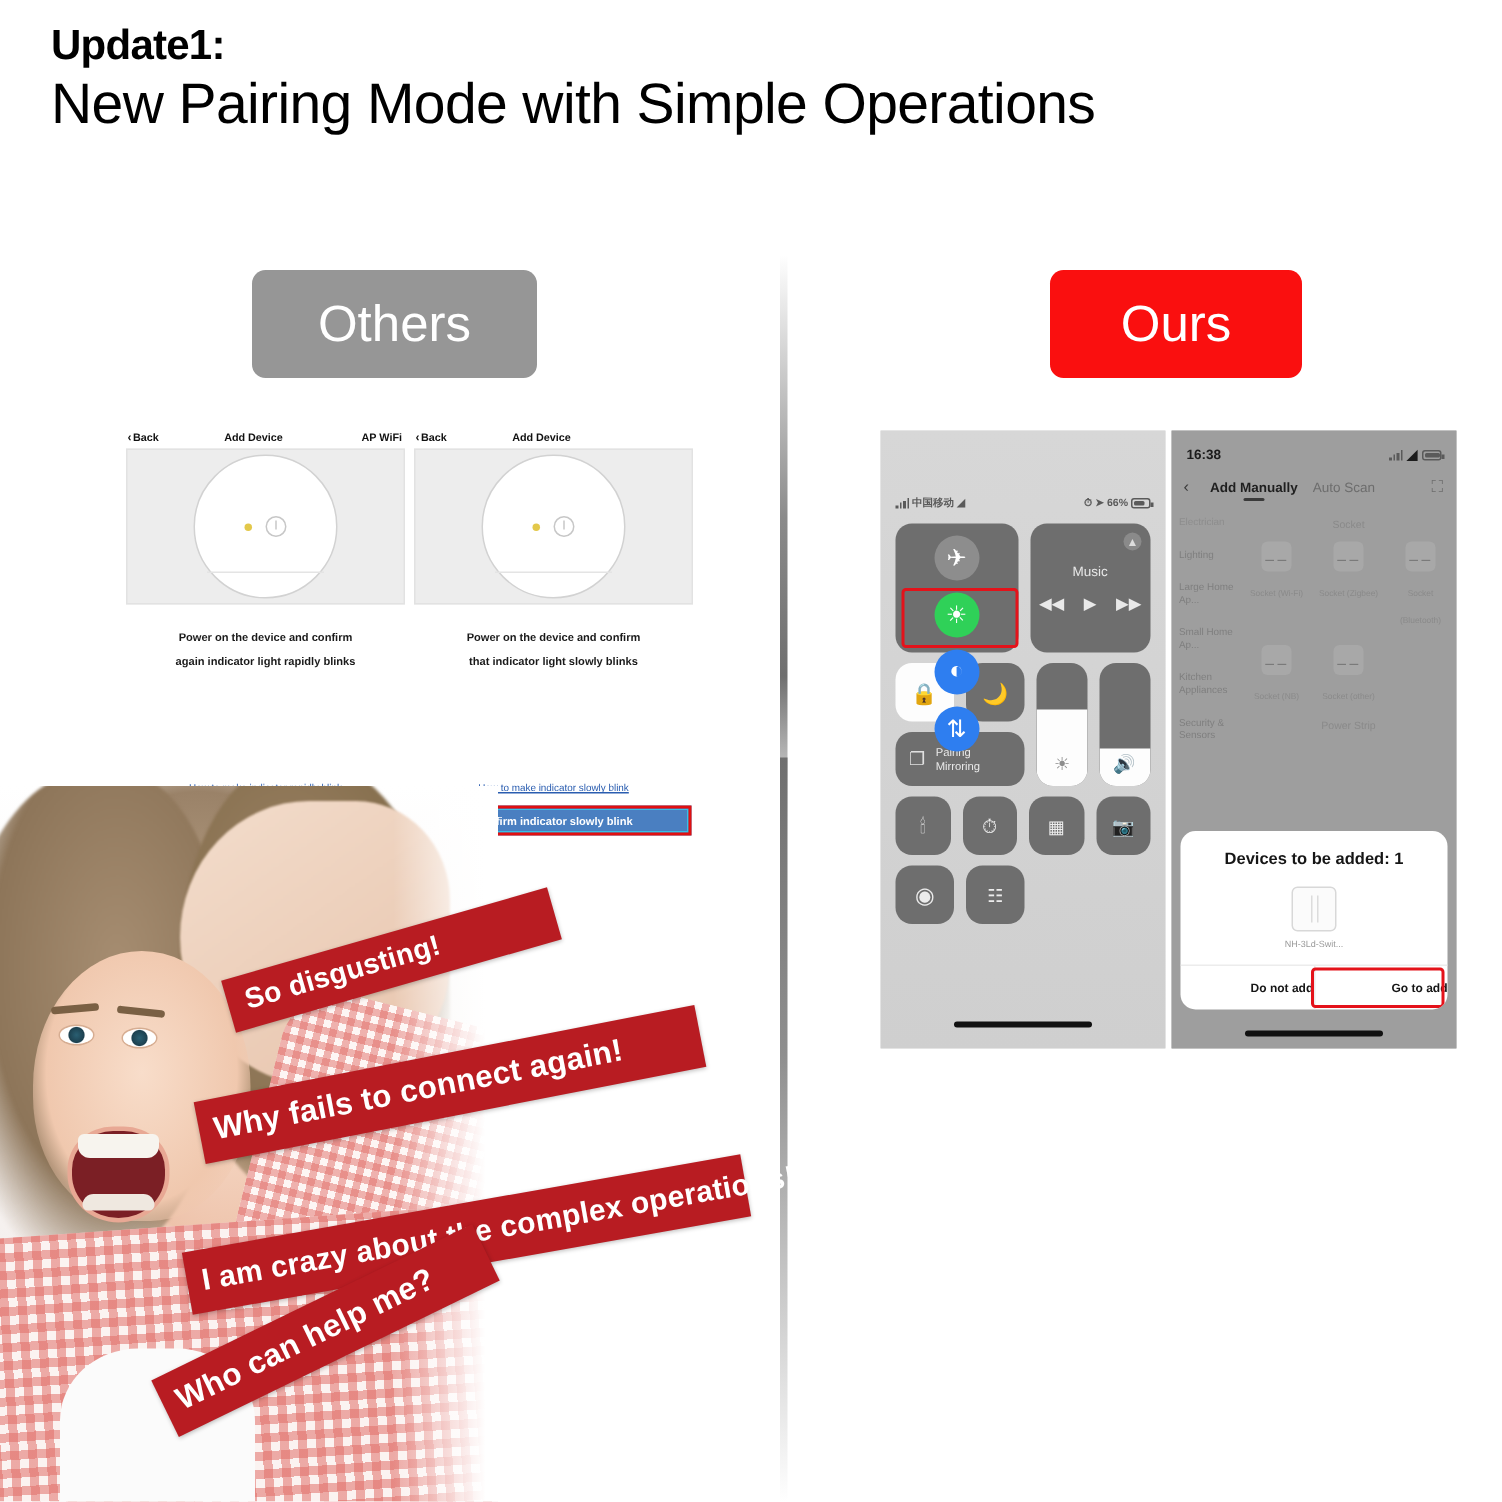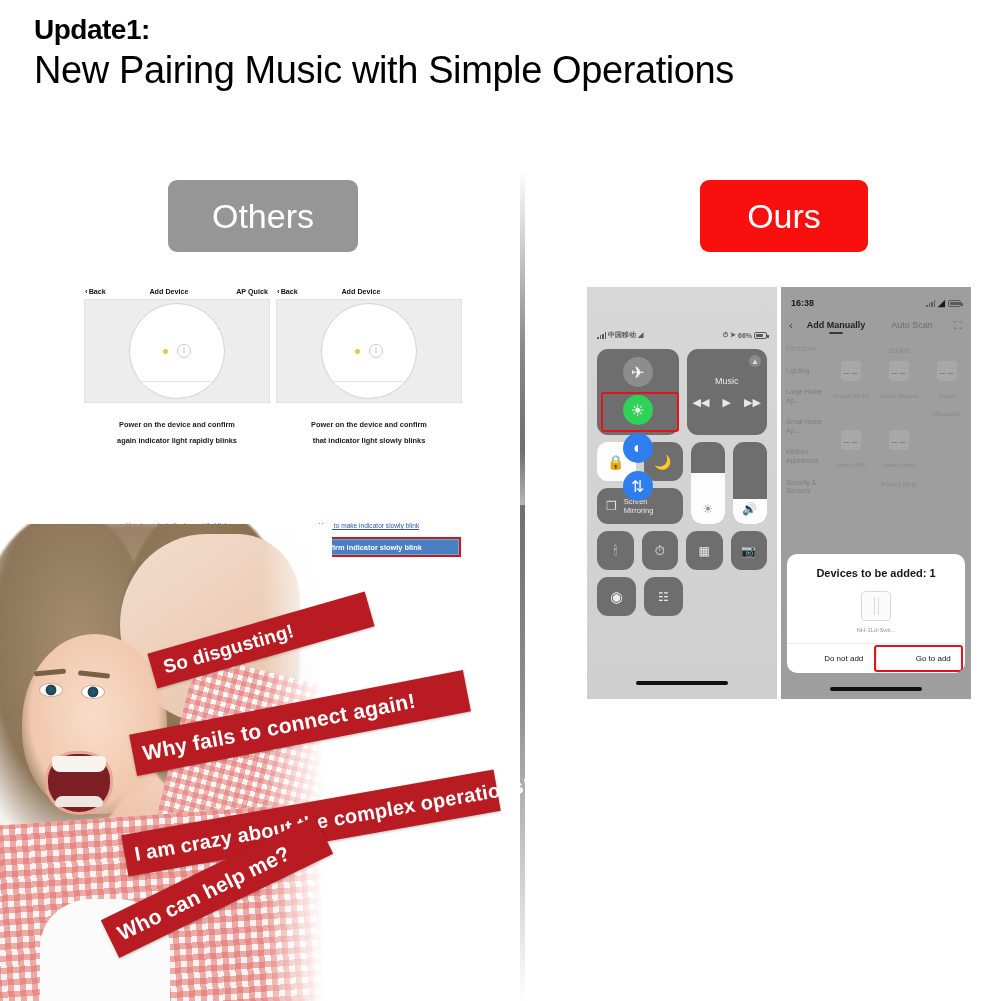--- a/index.html
+++ b/index.html
@@ -250,21 +250,21 @@
   .app-topbar {
     position: absolute; left: 0; right: 0; top: 28px; height: 20px;
     display: flex; align-items: center; color: #3a3a3a; font-size: 9px;
   }
   .app-topbar .bk { margin-left: 8px; font-size: 11px; }
   .app-topbar .tab-active { margin-left: 14px; font-weight: 700; color: #1f1f1f; position: relative; }
   .app-topbar .tab-active::after {
     content: ""; position: absolute; left: 50%; bottom: -4px; transform: translateX(-50%);
     width: 14px; height: 2px; background: #3a3a3a; border-radius: 2px;
   }
-  .app-topbar .tab { margin-left: 26px; color: #6d6d6d; }
+  .app-topbar .tab { margin-left: 10px; color: #6d6d6d; }
   .app-topbar .scan { margin-left: auto; margin-right: 9px; font-size: 11px; color: #6d6d6d; }
 
   .app-body { position: absolute; left: 0; right: 0; top: 52px; bottom: 0; display: flex; }
   .app-side { width: 46px; padding: 6px 4px 0 5px; }
   .app-side div { font-size: 6.6px; color: #7f7f7f; line-height: 1.3; margin-bottom: 13px; }
   .app-side div.first { color: #8d8d8d; }
   .app-main { flex: 1; padding-top: 6px; }
   .sec-title { text-align: center; font-size: 7px; color: #8a8a8a; margin: 2px 0 7px 0; }
   .sock-row { display: flex; justify-content: space-around; margin-bottom: 10px; }
   .sock { width: 42px; text-align: center; }
@@ -283,21 +283,21 @@
   .modal-title { text-align: center; font-size: 11px; font-weight: 700; color: #161616; padding: 13px 0 0 0; }
   .modal-dev { display: flex; flex-direction: column; align-items: center; padding: 12px 0 10px 0; }
   .modal-dev .box {
     width: 30px; height: 30px; border: 1px solid #d8d8d8; border-radius: 4px;
     background: #fbfbfb; display: flex; align-items: center; justify-content: center; gap: 3px;
   }
   .modal-dev .box i { width: 1px; height: 18px; background: #dcdcdc; display: block; }
   .modal-dev .nm { font-size: 6px; color: #9a9a9a; margin-top: 6px; }
   .modal-actions { display: flex; border-top: 1px solid #ececec; position: relative; }
   .modal-actions .act {
-    flex: 1; text-align: center; padding: 10px 0; font-size: 8px; font-weight: 400; color: #161616; margin-left: 25px;
+    flex: 1; text-align: right; padding: 10px 0; font-size: 8px; font-weight: 700; color: #161616; margin-left: 25px;
   }
   .modal-actions .act.left { border-right: 1px solid #ececec; }
   .modal-actions .hl {
     position: absolute; right: 2px; top: 1px; bottom: 1px; width: 50%;
     border: 2px solid #e4121a; border-radius: 3px;
   }
   .app-home { position: absolute; left: 50%; bottom: 8px; transform: translateX(-50%);
               width: 92px; height: 4px; background: #111; border-radius: 3px; }
 
   
@@ -318,21 +318,21 @@
   }
   .ck-text { font-size: 21px; color: #1a1a1a; line-height: 1.34; }
 </style>
 </head>
 <body>
 
 <div class="page">
 
   <div class="heading">
     <div class="line1">Update1:</div>
-    <div class="line2">New Pairing Music with Simple Operations</div>
+    <div class="line2">New Pairing Mode with Simple Operations</div>
   </div>
 
   <div class="badge badge-ours">
     <span>Ours</span>
   </div>
   <div class="badge badge-others">
     <span>Others</span>
   </div>
 
   <div class="divider"></div>
@@ -340,21 +340,21 @@
 
   <div class="others-wrap">
 
     <div class="appscreen a">
       <div class="app-nav">
         <div class="back">
           <span class="chev">‹</span>
           <span>Back</span>
         </div>
         <div class="title">Add Device</div>
-        <div class="right">AP Quick</div>
+        <div class="right">AP WiFi</div>
       </div>
       <div class="app-card">
         <div class="device-circle">
           <span class="led"></span>
           <span class="pwr"></span>
         </div>
       </div>
       <div class="app-caption">
         <div>Power on the device and confirm</div>
         <div>again indicator light rapidly blinks</div>
@@ -461,21 +461,21 @@
               <div class="tile sq white">
                 <span style="color:#f23c3c;font-size:14px;">🔒</span>
               </div>
               <div class="tile sq">
                 <span style="color:#f0f0f0;font-size:14px;">🌙</span>
               </div>
             </div>
             <div class="tile mirror">
               <span style="color:#e0e0e0;font-size:12px;">❐</span>
               <span class="mirror-txt">
-                <span style="display:block">Screen</span>
+                <span style="display:block">Pairing</span>
                 <span style="display:block">Mirroring</span>
               </span>
             </div>
           </div>
           <div class="slider">
             <span class="fill" style="height:62%"></span>
             <span class="ic">☀</span>
           </div>
           <div class="slider">
             <span class="fill" style="height:30%"></span>

